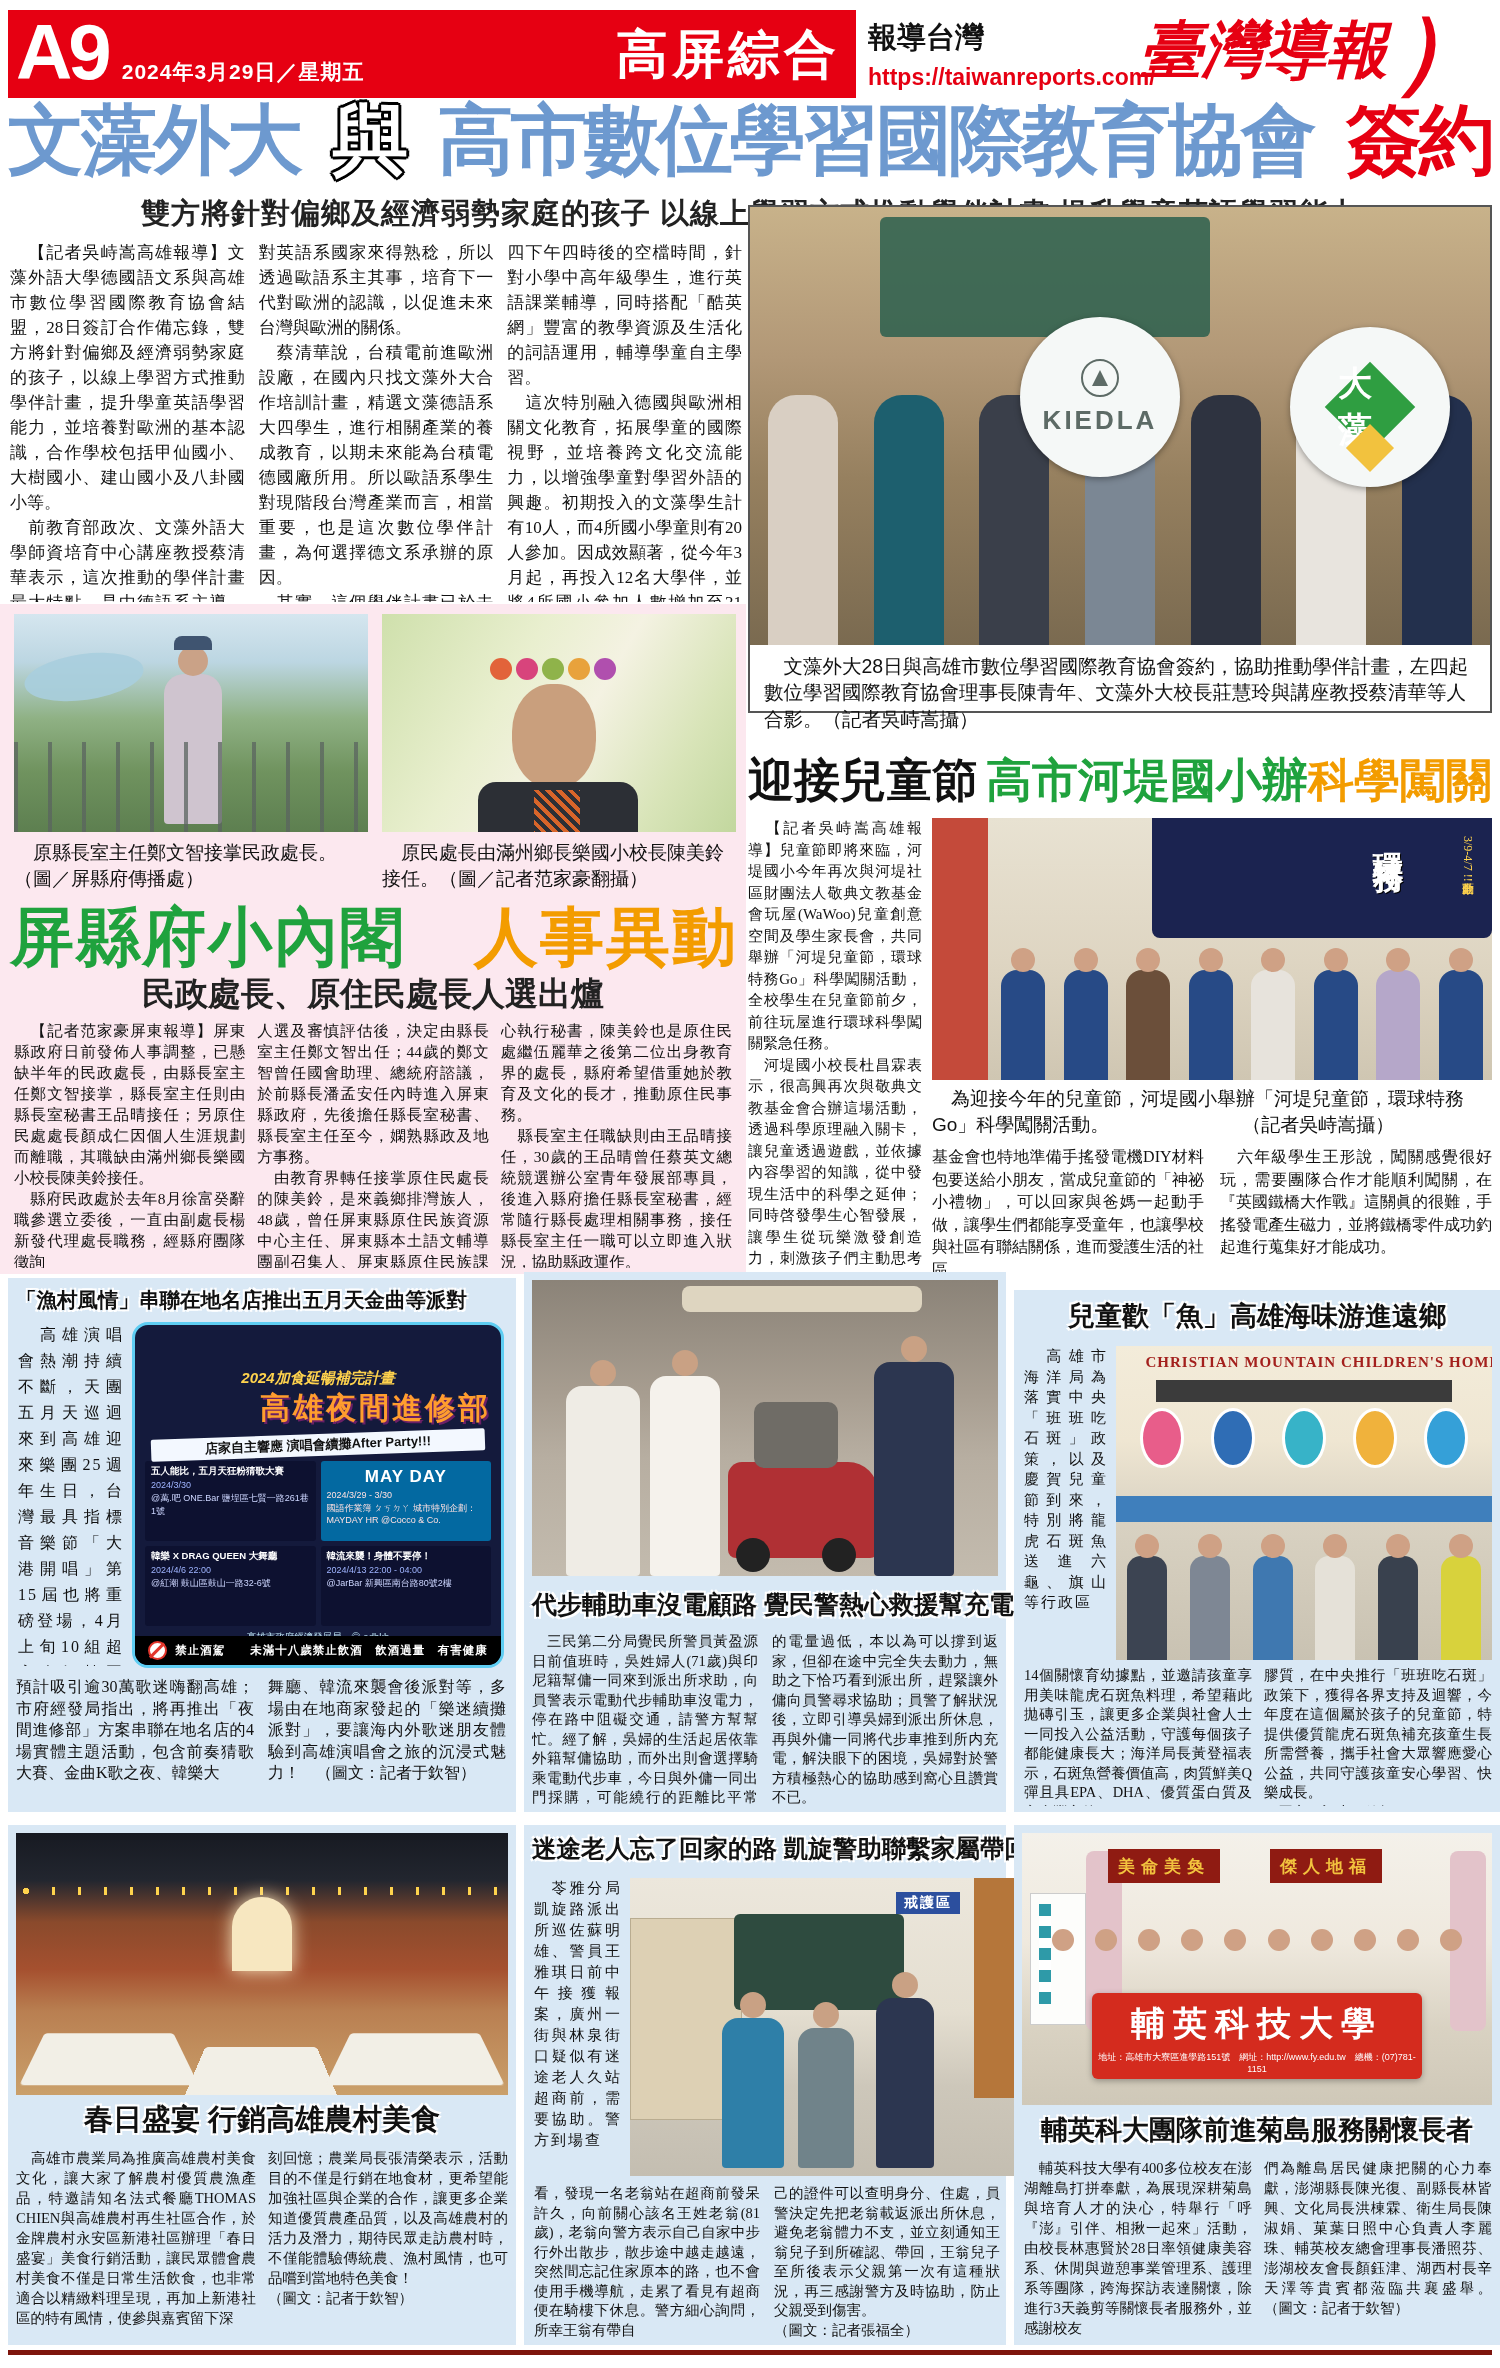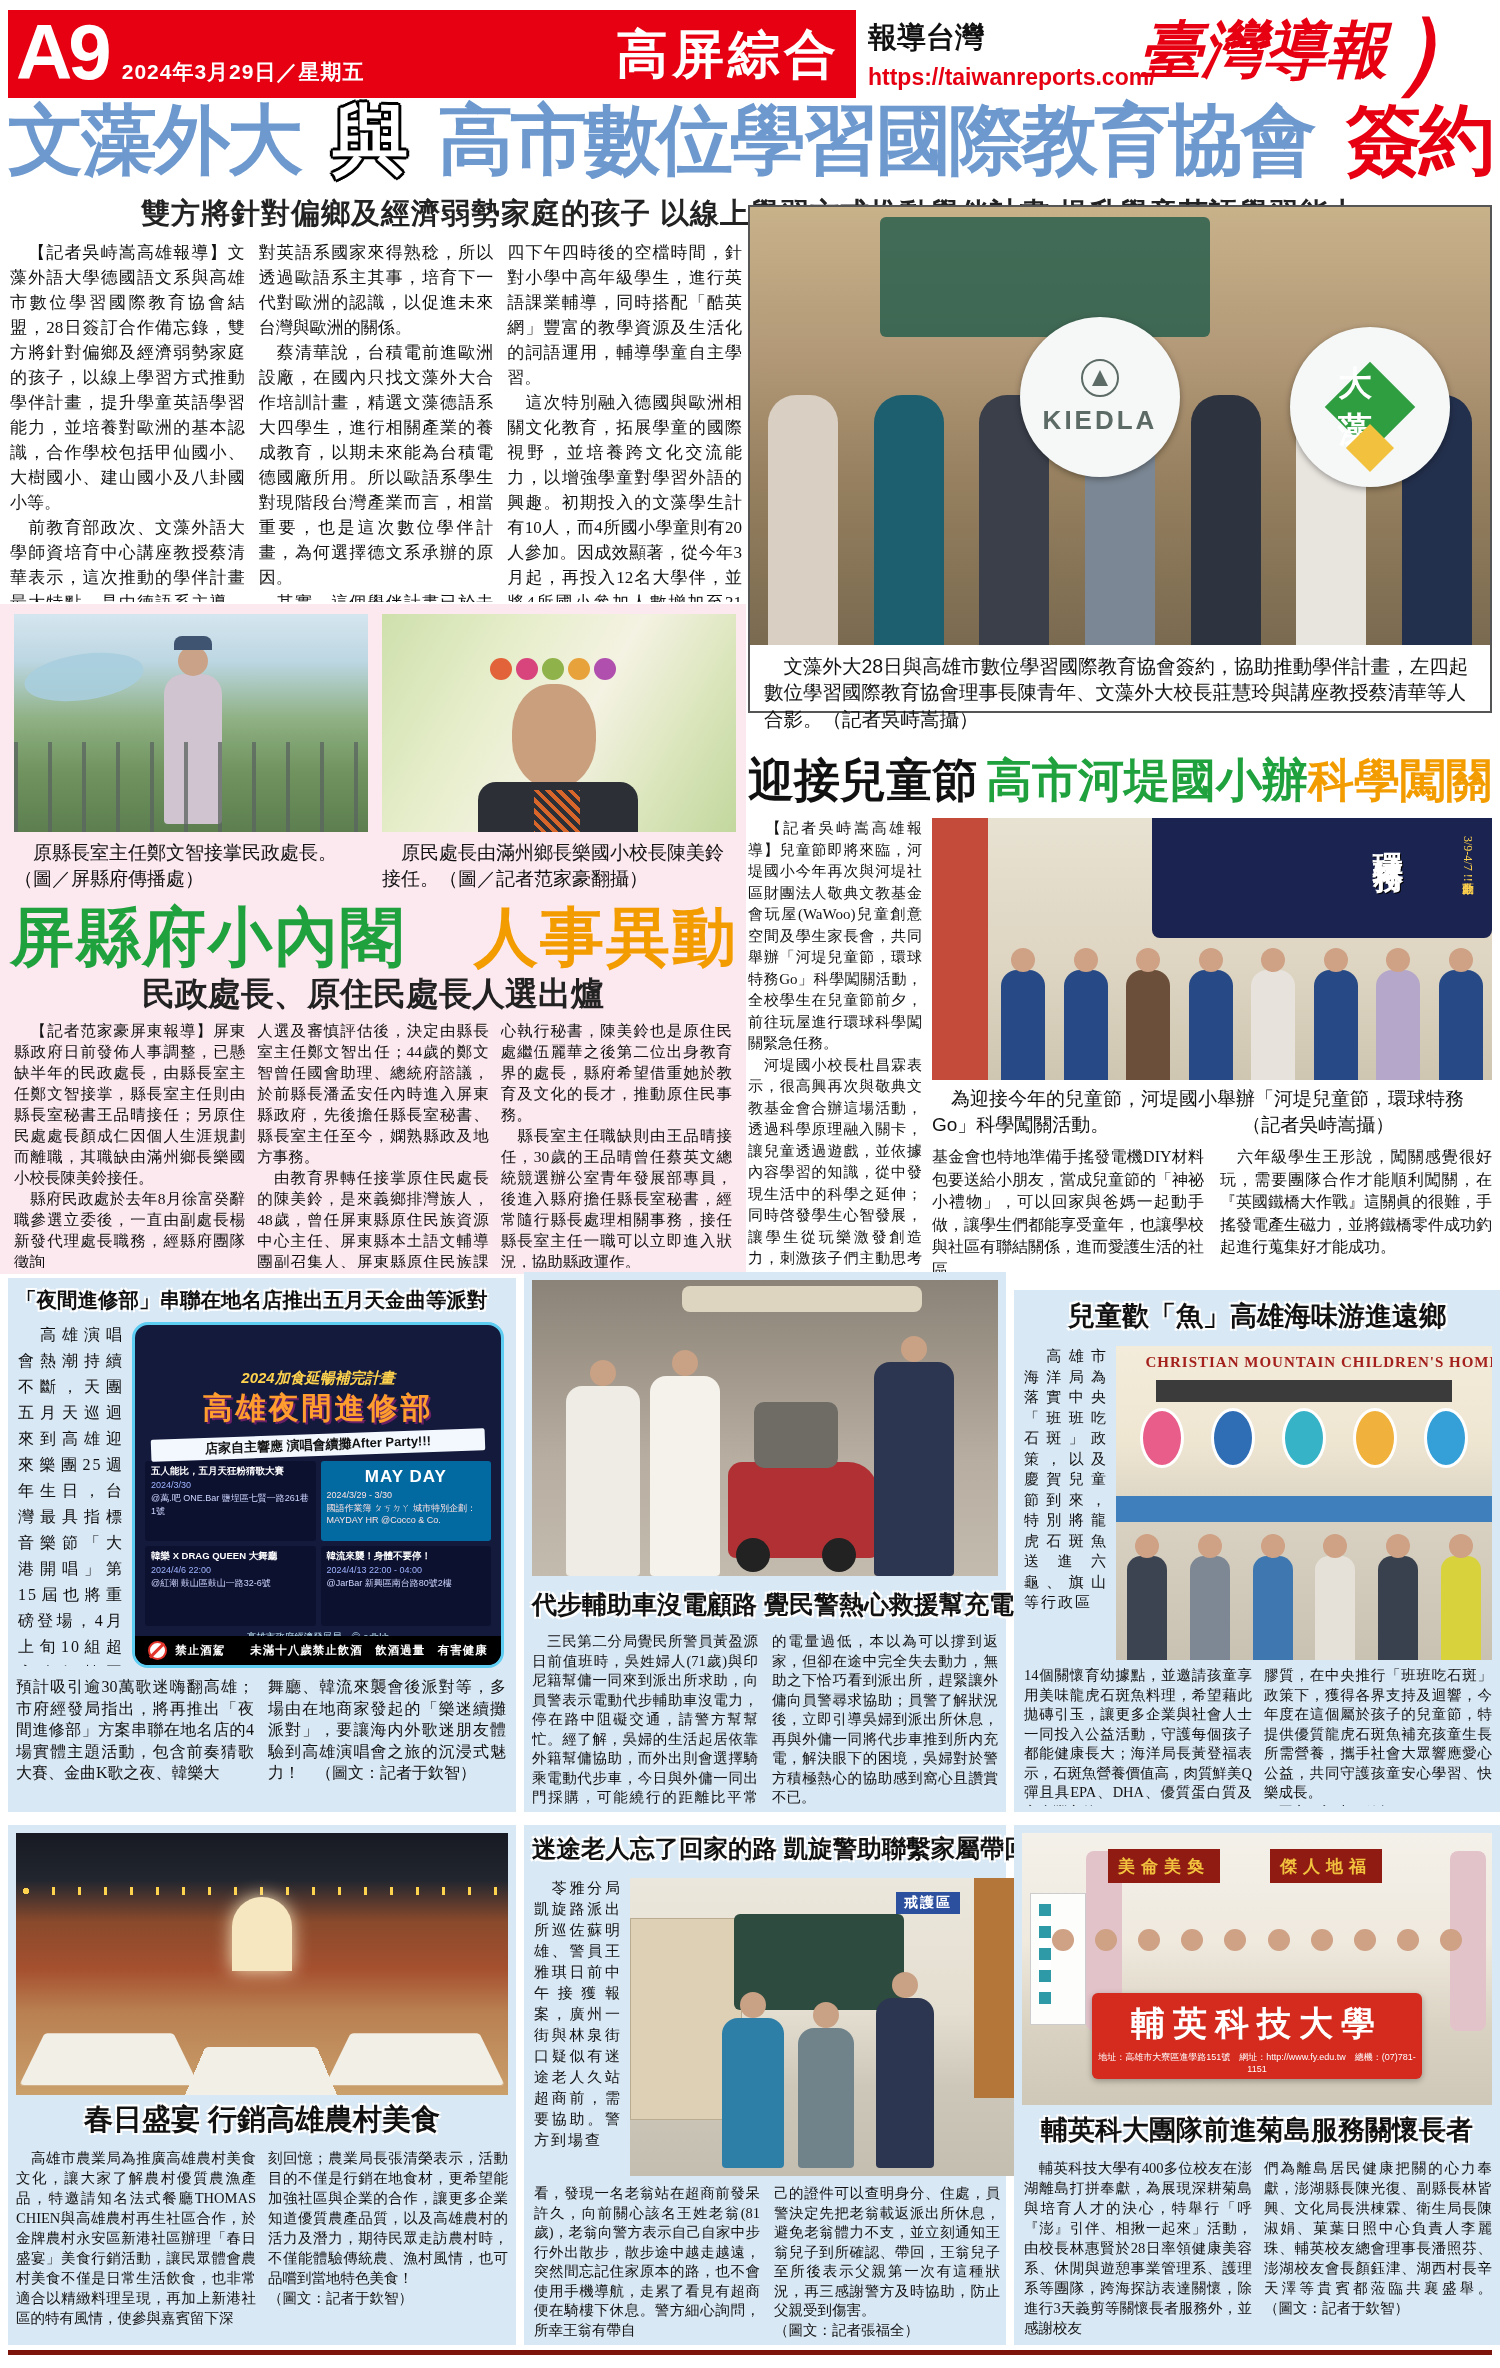--- a/index.html
+++ b/index.html
@@ -101,21 +101,21 @@
   .sec-hl{font-family:"Liberation Sans",sans-serif;font-weight:bold;color:#111;text-align:center;white-space:nowrap;
           text-shadow:2px 2px 0 #fff,-2px -2px 0 #fff,2px -2px 0 #fff,-2px 2px 0 #fff;}
 
   
   .ns-box{left:8px;top:1278px;width:508px;height:534px;}
   .ns-hl{left:16px;top:1286px;width:492px;font-size:20.5px;text-align:left;}
   .ns-intro{left:18px;top:1322px;width:106px;height:344px;font-size:16px;line-height:26px;letter-spacing:2px;}
   .poster{left:132px;top:1322px;width:372px;height:346px;background:#141a3c;border:3px solid #5ecdf2;border-radius:16px;
           overflow:hidden;box-sizing:border-box;padding:8px 10px;position:absolute;}
   .poster .tag{color:#ffd34d;font-size:15px;font-style:italic;text-align:center;font-family:"Liberation Sans",sans-serif;font-weight:bold;margin-top:36px;}
-  .poster .title{color:#ff9d2e;font-size:30px;text-align:center;font-family:Liberation Mono, monospace;font-weight:bold;
+  .poster .title{color:#ff9d2e;font-size:30px;text-align:right;font-family:Liberation Mono, monospace;font-weight:bold;
                  letter-spacing:3px;text-shadow:2px 2px 0 #6b1f66;}
   .poster .banner{background:#f3f8ff;color:#111;font-family:"Liberation Sans",sans-serif;font-weight:bold;font-size:13px;
                   text-align:center;transform:rotate(-2deg);padding:2px 0;margin:5px 6px;border-radius:2px;}
   .evgrid{display:grid;grid-template-columns:1fr 1fr;gap:5px;margin-top:4px;}
   .ev{background:#0d1130;border-radius:3px;padding:4px 6px;height:72px;overflow:hidden;}
   .ev .n{color:#fff;font-size:9.5px;font-family:"Liberation Sans",sans-serif;font-weight:bold;line-height:1.25;}
   .ev .d{color:#9fb4ff;font-size:9px;margin-top:3px;font-family:"Liberation Sans",sans-serif;}
   .ev .v{color:#cdd6ff;font-size:9px;margin-top:2px;font-family:"Liberation Sans",sans-serif;}
   .ev-red{background:#0369a1;}
   .ev-red .big{color:#fff;font-size:17px;font-family:"Liberation Sans",sans-serif;font-weight:bold;letter-spacing:1px;text-align:center;margin-top:2px;}
@@ -327,21 +327,21 @@
       <div class="kid"></div>
       <div class="kid" style="background:#b5a7c9"></div>
       <div class="kid"></div>
     </div>
   </div>
   <div class="abs rb-cap">　為迎接今年的兒童節，河堤國小舉辦「河堤兒童節，環球特務Go」科學闖關活動。　　　　　　　（記者吳峙嵩攝）</div>
   <div class="abs rb-col2 body">基金會也特地準備手搖發電機DIY材料包要送給小朋友，當成兒童節的「神祕小禮物」，可以回家與爸媽一起動手做，讓學生們都能享受童年，也讓學校與社區有聯結關係，進而愛護生活的社區。</div>
   <div class="abs rb-col3 body">　六年級學生王形說，闖關感覺很好玩，需要團隊合作才能順利闖關，在『英國鐵橋大作戰』這關眞的很難，手搖發電產生磁力，並將鐵橋零件成功釣起進行蒐集好才能成功。</div>
 
   <div class="bluebox ns-box"></div>
-  <div class="abs ns-hl sec-hl">「夜間進修部」串聯在地名店推出五月天金曲等派對</div>
+  <div class="abs ns-hl sec-hl">「漁村風情」串聯在地名店推出五月天金曲等派對</div>
   <div class="abs ns-intro body">　高雄演唱會熱潮持續不斷，天團五月天巡迴來到高雄迎來樂團25週年生日，台灣最具指標音樂節「大港開唱」第15屆也將重磅登場，4月上旬10組超高人氣韓國音樂組合的的Golden Wave in Taiwan演唱會也將登場，</div>
   <div class="poster">
     <div class="tag">2024加食延暢補完計畫</div>
     <div class="title">高雄夜間進修部</div>
     <div class="banner">店家自主響應 演唱會續攤After Party!!!</div>
     <div class="evgrid">
       <div class="ev">
         <div class="n">五人能比，五月天狂粉猜歌大賽</div>
         <div class="d">2024/3/30</div>
         <div class="v">@萬.吧 ONE.Bar 鹽埕區七賢一路261巷1號</div>

